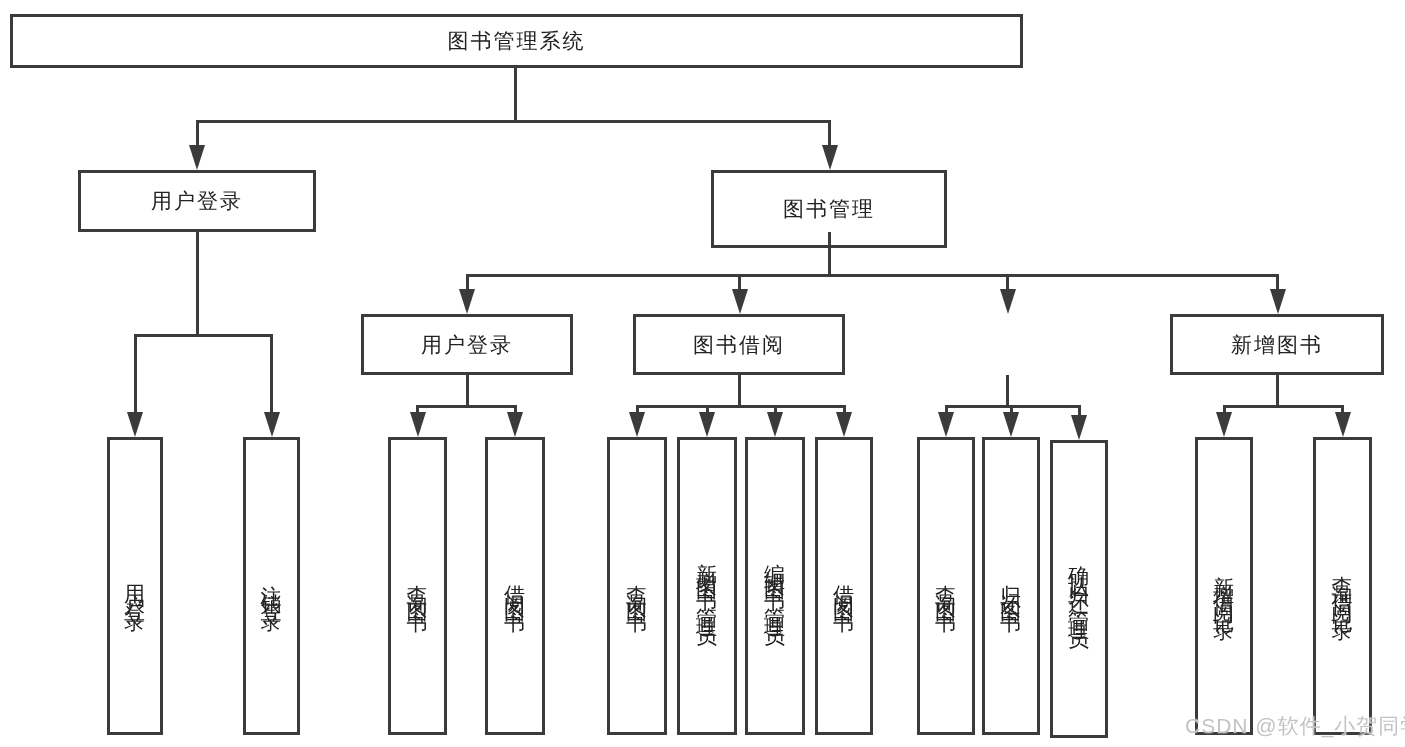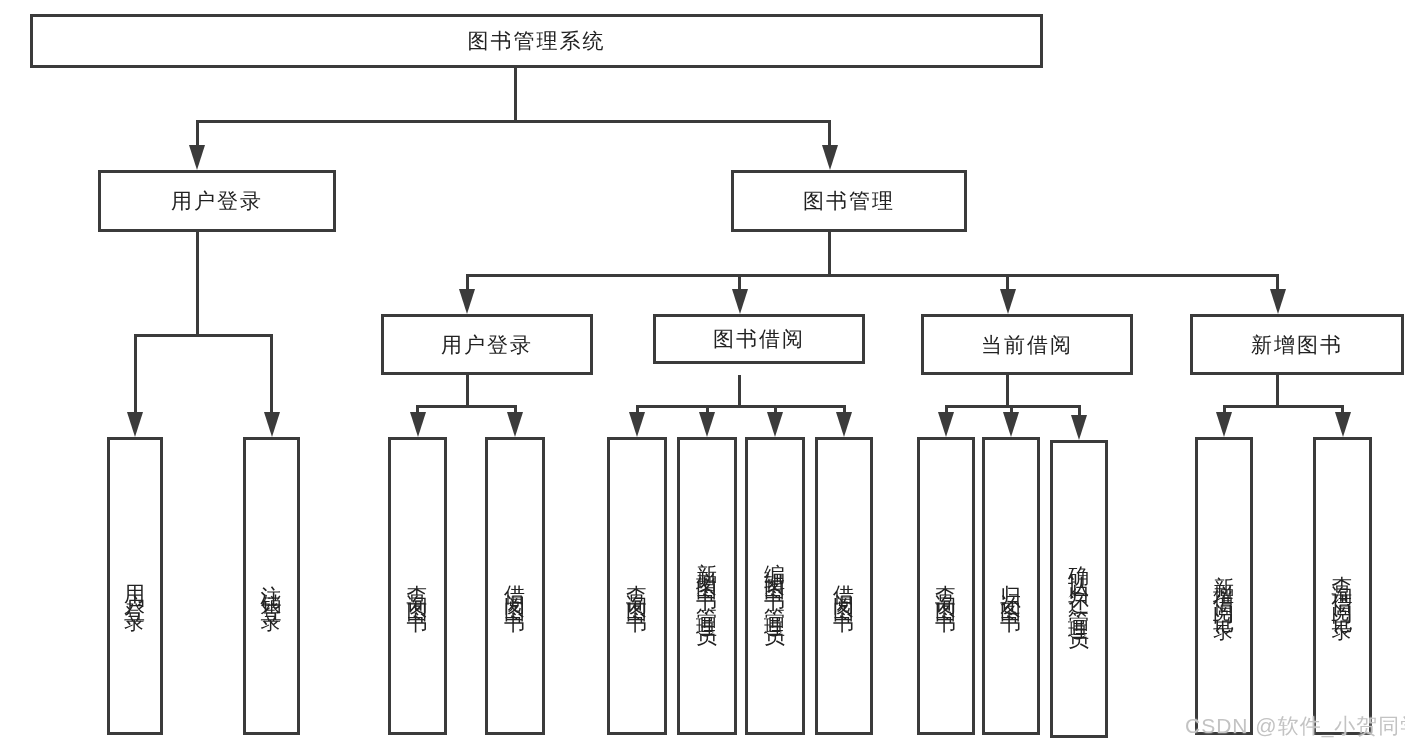--- a/index.html
+++ b/index.html
@@ -18,21 +18,20 @@
     background:#ffffff;
     display:flex;
     align-items:center;
     justify-content:center;
     font-weight:500;
   }
   .box.h{
     font-size:21px;
     letter-spacing:2px;
     white-space:nowrap;
-    margin-left:20px;
   }
   .box.v{
     writing-mode:vertical-rl;
     text-orientation:mixed;
     font-size:21px;
     letter-spacing:9px;
     line-height:1;
   }
   .hline,.vline{position:absolute;background:#3b3b3b;}
   .hline{height:3px;}
@@ -63,43 +62,42 @@
   <div class="box h" style="left:10px;top:14px;width:1013px;height:54px">图书管理系统</div>
 
   <div class="vline" style="left:513.5px;top:68px;height:54px"></div>
   <div class="hline" style="left:197px;top:120px;width:633px"></div>
   <div class="vline" style="left:195.5px;top:120px;height:30px"></div>
   <div class="arrow" style="left:189px;top:145px"></div>
   <div class="vline" style="left:827.5px;top:120px;height:30px"></div>
   <div class="arrow" style="left:821.5px;top:145px"></div>
 
   <div class="box h" style="left:78px;top:170px;width:238px;height:62px">用户登录</div>
-  <div class="box h" style="left:711px;top:170px;width:236px;height:62px">图书管理</div>
+  <div class="box h" style="left:711px;top:170px;width:236px;height:78px">图书管理</div>
 
   <div class="vline" style="left:195.5px;top:232px;height:105px"></div>
   <div class="hline" style="left:135px;top:334px;width:138px"></div>
   <div class="vline" style="left:133.5px;top:334px;height:79px"></div>
   <div class="arrow" style="left:127px;top:412px"></div>
   <div class="vline" style="left:270px;top:334px;height:79px"></div>
   <div class="arrow" style="left:263.5px;top:412px"></div>
 
   <div class="vline" style="left:827.5px;top:232px;height:45px"></div>
   <div class="hline" style="left:467px;top:274px;width:811.5px"></div>
   <div class="vline" style="left:465.5px;top:274px;height:18px"></div>
   <div class="arrow" style="left:459px;top:289px"></div>
   <div class="vline" style="left:737.5px;top:274px;height:18px"></div>
   <div class="arrow" style="left:731.5px;top:289px"></div>
   <div class="vline" style="left:1005.5px;top:274px;height:18px"></div>
   <div class="arrow" style="left:999.5px;top:289px"></div>
   <div class="vline" style="left:1275.5px;top:274px;height:18px"></div>
   <div class="arrow" style="left:1269.5px;top:289px"></div>
 
   <div class="box h" style="left:361px;top:314px;width:212px;height:61px">用户登录</div>
-  <div class="box h" style="left:633px;top:314px;width:212px;height:50px">图书借阅</div>
-  <div class="box h" style="left:901px;top:314px;width:212px;height:61px">当前借阅</div>
+  <div class="box h" style="left:633px;top:314px;width:212px;height:61px">图书借阅</div>
   <div class="box h" style="left:1170px;top:314px;width:214px;height:61px">新增图书</div>
 
   <div class="vline" style="left:465.5px;top:375px;height:33px"></div>
   <div class="hline" style="left:417.5px;top:405px;width:99px"></div>
   <div class="vline" style="left:416px;top:405px;height:9px"></div>
   <div class="arrow" style="left:409.5px;top:412px"></div>
   <div class="vline" style="left:513.5px;top:405px;height:9px"></div>
   <div class="arrow" style="left:507px;top:412px"></div>
 
   <div class="vline" style="left:737.5px;top:375px;height:33px"></div>

